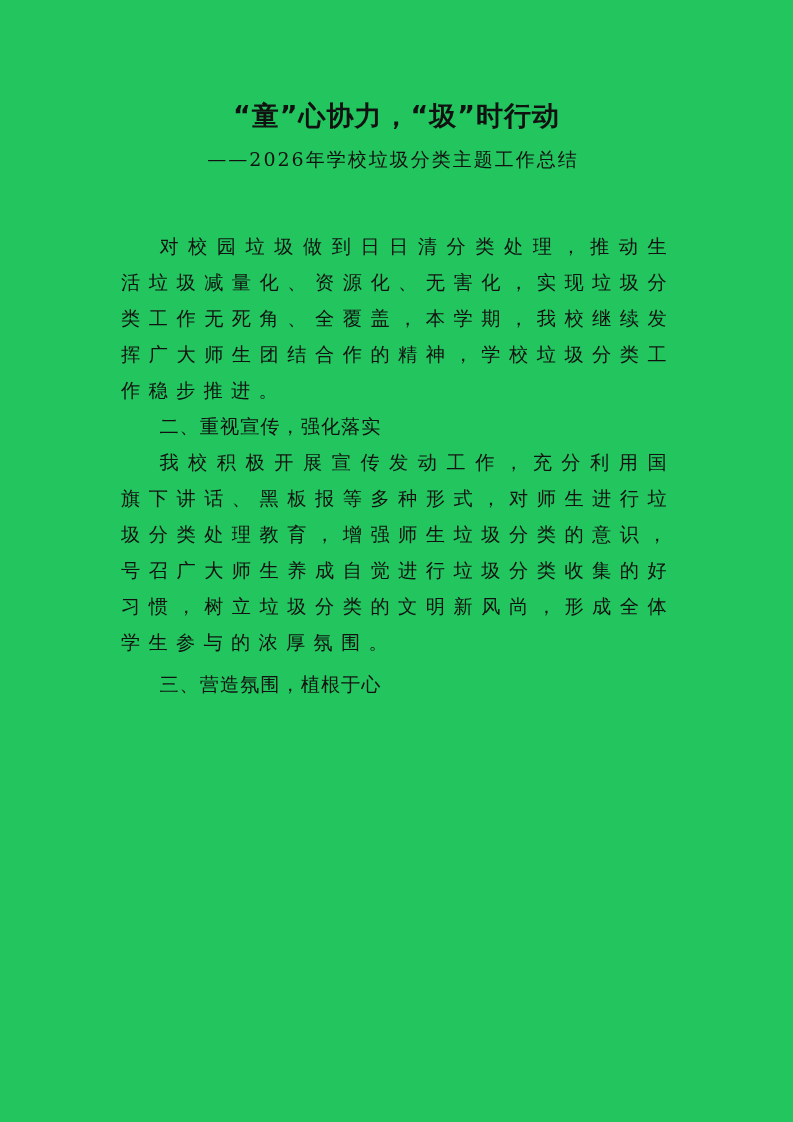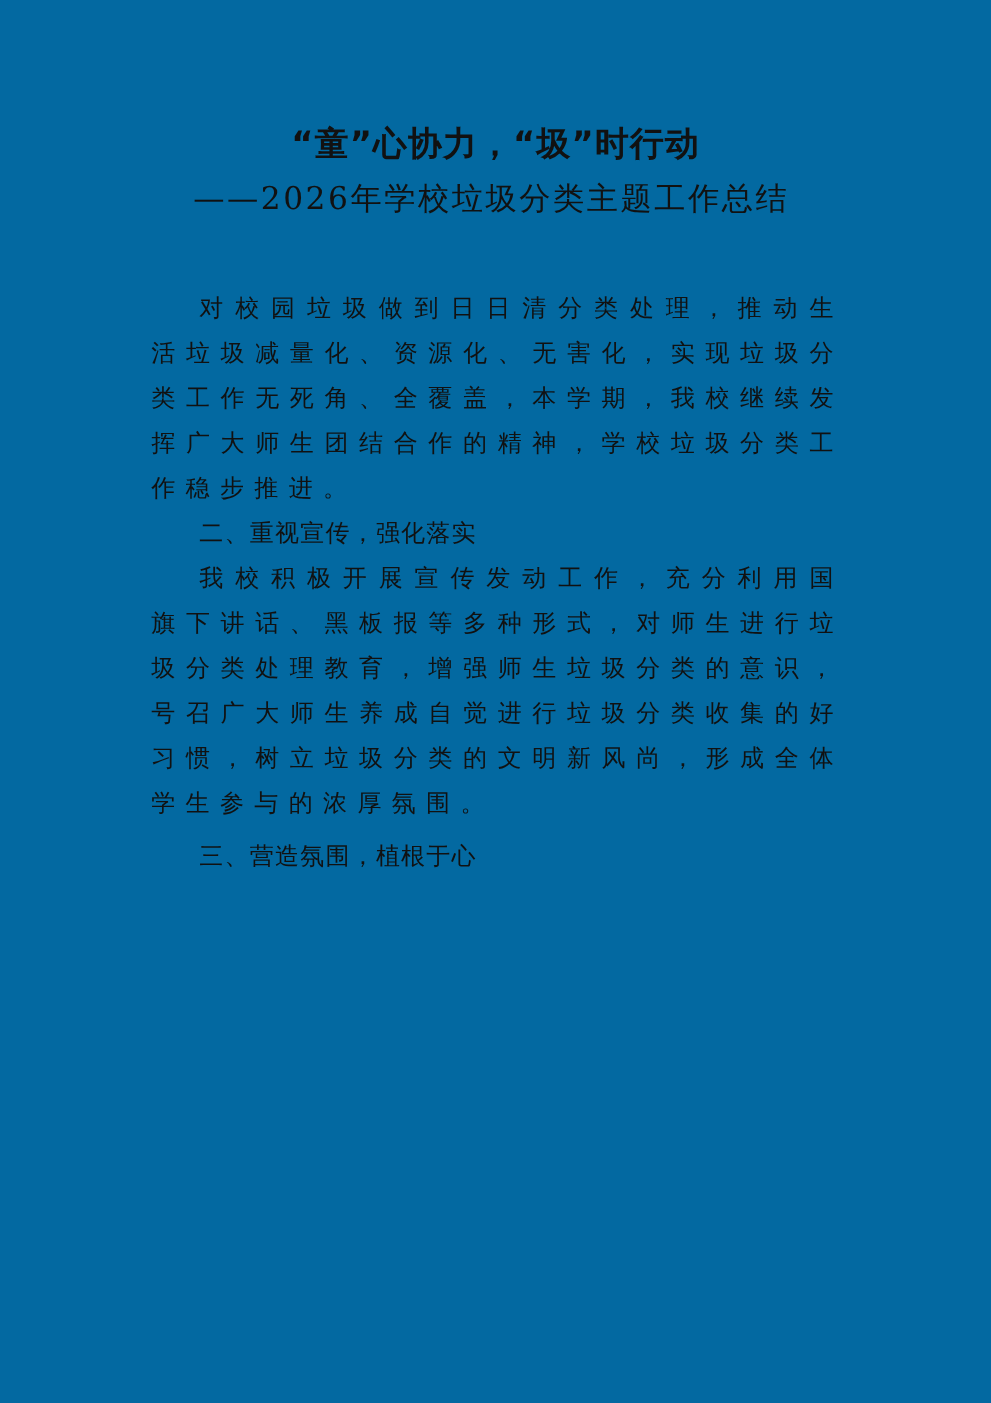--- a/index.html
+++ b/index.html
@@ -1,23 +1,23 @@
 <!DOCTYPE html>
 <html><head>
 <meta charset="utf-8">
 <style>
   html, body { margin: 0; padding: 0; background: #ffffff; }
   body { width: 793px; height: 1122px; position: relative; overflow: hidden;
          font-family: "DejaVu Serif", "Liberation Serif", serif; color: #111; }
-  .page { position: absolute; left: 0; top: 0; width: 793px; height: 1122px; background: #0369a1; }
+  .page { position: absolute; left: 0; top: 0; width: 793px; height: 1122px; background: #22c55e; }
   .title { position: absolute; left: 0; width: 793px; top: 98px; text-align: center;
            font-size: 27px; font-weight: bold; letter-spacing: 1px; line-height: 36px;
            font-family: "DejaVu Sans", "Liberation Sans", sans-serif; }
   .subtitle { position: absolute; left: 0; width: 786px; top: 145px; text-align: center;
-              font-size: 25px; line-height: 28px; letter-spacing: 2px; }
+              font-size: 19px; line-height: 28px; letter-spacing: 2px; }
   .body { position: absolute; left: 121px; top: 229px; width: 554px; }
   .para { margin: 0; font-size: 19.2px; line-height: 36px; text-align: justify;
           text-justify: inter-character; letter-spacing: 8.3px; text-indent: 2em; word-break: break-all; }
   .heading { margin: 0; font-size: 19.2px; line-height: 36px; text-indent: 2em;
              letter-spacing: 1px; font-family: "DejaVu Sans", "Liberation Sans", sans-serif; }
   .heading.h3 { margin-top: 6px; }
 </style>
 </head>
 <body>
 

